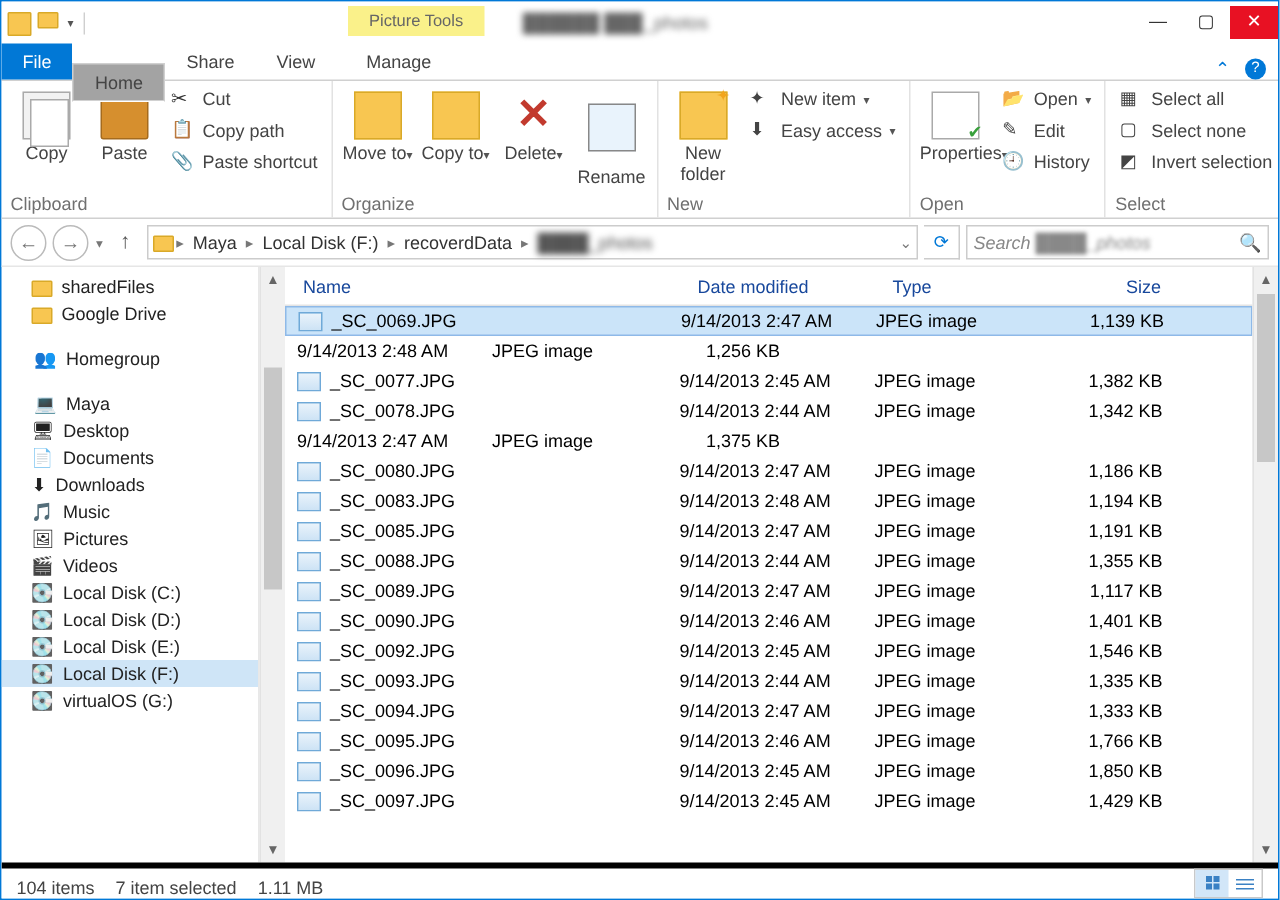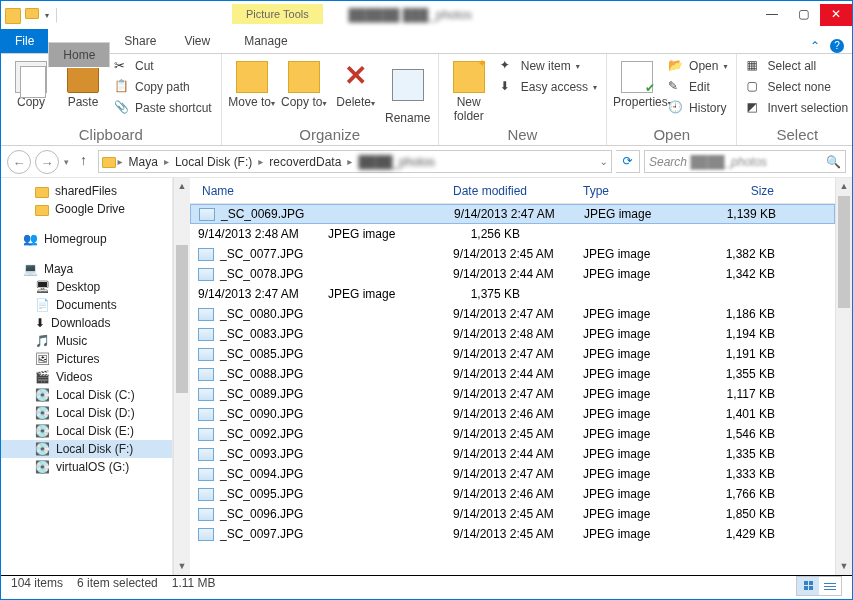--- a/index.html
+++ b/index.html
@@ -23,21 +23,21 @@
 .ribbontabs .tab.file { background: #0178d6; color: #fff; }
 .ribbontabs .tab.active { border: 1px solid #d0d0d0; border-bottom-color: #fff; background: #a3a3a3; position: relative; top: 15px; }
 .ribbontabs .tab.manage { margin-left: 6px; }
 .help { margin-left: auto; padding-right: 8px; color: #666; display: flex; gap: 10px; align-items: center; }
 .help .q { color:#fff; background:#0078d7; width:14px; height:14px; border-radius:50%; text-align:center; line-height:14px; font-size:10px; }
 
 
 .ribbon { height: 92px; background: #fff; border-bottom: 1px solid #d0d0d0; display: flex; }
 .group { border-right: 1px solid #e2e2e2; padding: 3px 6px 0; display: flex; flex-direction: column; }
 .group .controls { flex: 1; display: flex; align-items: flex-start; gap: 4px; }
-.group .label { text-align: center; color: #707070; font-size: 15px; padding-bottom: 2px; }
+.group .label { color: #707070; font-size: 12px; padding-bottom: 2px; }
 .bigbtn { width: 48px; text-align: center; font-size: 11px; color: #444; padding-top: 4px; }
 .bigbtn .bicon { width: 32px; height: 32px; margin: 0 auto 2px; display: block; }
 .smallcol { display: flex; flex-direction: column; gap: 3px; }
 .smallitem { display: flex; align-items: center; gap: 5px; font-size: 11px; color: #444; white-space: nowrap; padding: 1px 3px; }
 .smicon { width: 16px; height: 16px; display: inline-block; }
 .drop { font-size: 8px; color: #555; }
 
 
 .addrbar { height: 32px; background: #fff; display: flex; align-items: center; padding: 3px 6px; gap: 4px; border-bottom: 1px solid #e6e6e6; }
 .navbtn { width: 24px; height: 24px; border: 1px solid #bbb; border-radius: 50%; text-align: center; line-height: 22px; color: #777; font-size: 13px; }
@@ -50,48 +50,48 @@
 .address .lastclear { filter: none; }
 .refreshbtn { width: 24px; height: 23px; border: 1px solid #ccc; border-left: 0; text-align: center; line-height: 21px; color: #0078d7; }
 .searchbox { width: 202px; height: 23px; border: 1px solid #ccc; display: flex; align-items: center; padding: 0 4px; color: #888; font-style: italic; font-size: 12px; justify-content: space-between; }
 .searchbox .slabel { filter: blur(1.5px); }
 .searchbox .sclear { filter:none;text-align:right; }
 
 
 .mainarea { flex: 1; display: flex; min-height: 0; }
 .navpane { width: 172px; border-right: 1px solid #e8e8e8; overflow: hidden; padding: 4px 0; }
 .navitem { display: flex; align-items: center; gap: 6px; padding: 2px 4px 2px 28px; font-size: 12px; color: #222; white-space: nowrap; }
-.navitem.indent1 { padding-left: 34px; }
+.navitem.indent1 { padding-left: 20px; }
 .navitem.top { padding-left: 22px; }
 .navitem.sel { background: #cfe5f7; }
 .navgap { height: 12px; }
 .scrollbar-v { width: 17px; background: #f0f0f0; border-left: 1px solid #e2e2e2; display:flex; flex-direction:column; }
 .scrollbar-v .arrow { height:17px; text-align:center; color:#666; font-size:9px; line-height:17px; }
 .scrollbar-v .thumb { background:#c7c7c7; margin:1px 2px; }
 
 
 .filelist { flex: 1; display: flex; flex-direction: column; min-width: 0; }
 .colheader { height: 26px; border-bottom: 1px solid #e4e4e4; display: flex; color: #18489c; font-size: 12px; align-items: center; }
-.colheader .col { padding: 0 8px; border-right: 1px solid transparent; }
+.colheader .col { padding: 0 20px; border-right: 1px solid transparent; }
 .col-name { width: 255px; padding-left: 12px !important; }
 .col-date { width: 130px; }
 .col-type { width: 122px; }
 .col-size { width: 98px; text-align: right; padding-right: 20px !important; }
 .rows { flex: 1; overflow: hidden; }
 .row { display: flex; height: 20px; align-items: center; font-size: 12px; color: #000000; }
 .row.sel { background: #cbe4f9; border: 1px solid #8eb9e8; }
 .row .cell { padding: 0 8px; overflow: hidden; white-space: nowrap; }
 .row .c-name { width: 255px; display: flex; align-items: center; gap: 6px; padding-left: 8px; }
 .row .c-date { width: 130px; }
 .row .c-type { width: 122px; }
 .row .c-size { width: 98px; text-align: right; padding-right: 20px; }
 .fileico { width: 16px; height: 13px; border: 1px solid #6fa9d8; background: linear-gradient(#eaf3fb,#cde3f5); display: inline-block; }
 
 
-.statusbar { height: 24px; border-top: 1px solid #000000; display: flex; align-items: flex-start; padding: 0 10px; font-size: 12px; color: #444; gap: 14px; background:#fff; }
+.statusbar { height: 24px; border-top: 4px solid #000000; display: flex; align-items: flex-end; padding: 0 10px; font-size: 12px; color: #444; gap: 14px; background:#fff; }
 .statusbar .spacer { flex: 1; }
 .viewtoggle { display: flex; border: 1px solid #c9c9c9; }
 .viewtoggle div { width: 22px; height: 18px; text-align: center; }
 .viewtoggle .active { background: #d2e6f8; }
 .viewtoggle .grid { display:grid; grid-template:repeat(2,4px)/repeat(2,4px); gap:1px; margin:4px auto; width:9px; }
 .viewtoggle .grid i { background:#3a81c4; }
 .viewtoggle .lines { padding:4px 5px; }
 .viewtoggle .lines i { display:block; height:1px; background:#3a81c4; margin:2px 0; }
 
 
@@ -490,21 +490,21 @@
   <div class="scrollbar-v">
     <div class="arrow">▲</div>
     <div class="thumb" style="flex:0.45"></div>
       <div style="flex:1"></div>
     <div class="arrow">▼</div>
   </div>
 </div>
 
 <div class="statusbar">
   <span>104 items</span>
-  <span>6 item selected</span>
+  <span>7 item selected</span>
   <span>1.11 MB</span>
   <span class="spacer"></span>
   <div class="viewtoggle">
     <div class="active">
         <div class="grid">
           <i></i>
           <i></i>
           <i></i>
           <i></i>
         </div>

